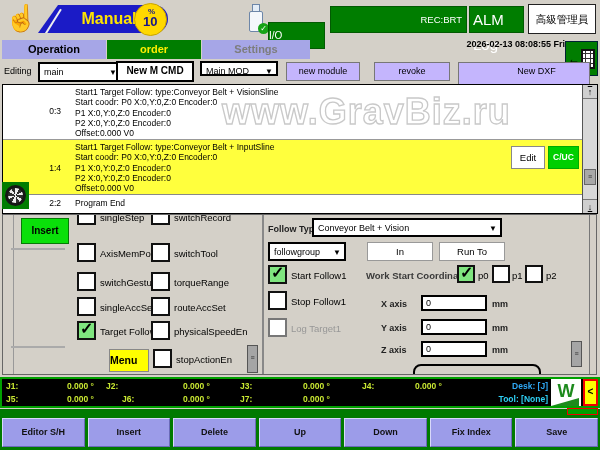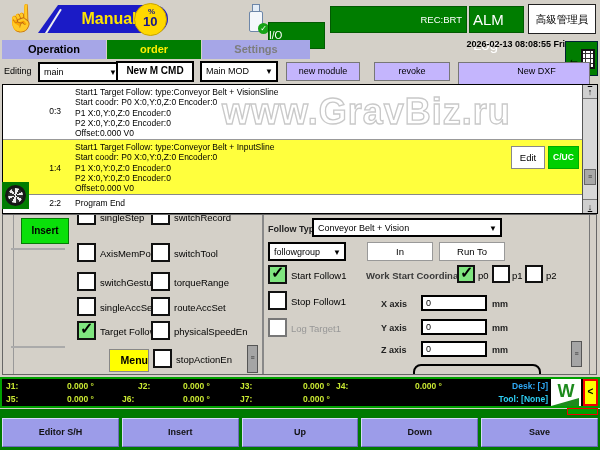--- a/index.html
+++ b/index.html
@@ -53,21 +53,21 @@
   #sb-bot { bottom:0; border-top:1px solid #777; text-decoration:underline; }
   #sb-thumb { position:absolute; left:1px; top:84px; width:12px; height:16px; background:#a8a8a8; border:1px solid #666; font-size:7px; text-align:center; line-height:14px; color:#333; }
   #wheel { background:#007d00; z-index:10; }
   #wheel .tire { width:21px; height:21px; margin:3px; border-radius:50%; border:3px solid #161616; background:repeating-conic-gradient(#ececec 0 28deg,#2e2e2e 28deg 60deg); }
 
   
   #lowerpanel { background:#d4d0c8; border:1px solid #666; overflow:hidden; }
   .vline { position:absolute; top:0; width:1px; height:160px; background:#999; }
   .hdiv { position:absolute; height:2px; background:#aaa; }
   #insert-btn { background:#0ae00a; border:1px solid #067a06; font-weight:bold; font-size:10px; text-align:center; line-height:24px; }
-  #menu-btn { background:#ffff00; border:1px solid #888; font-weight:bold; font-size:10.5px; text-align:right; line-height:21px; }
+  #menu-btn { background:#ffff00; border:1px solid #888; font-weight:bold; font-size:10.5px; text-align:left; line-height:21px; }
   .cb { position:absolute; width:19px; height:19px; border:2px solid #111; background:#fff; }
   .cb.sm { width:18px; height:18px; }
   .cb.checked { background:#7fe57f; }
   .cb .ck { position:absolute; left:1px; top:-4px; font-size:16px; font-weight:bold; }
   .cb.dis { border-color:#777; }
   .cbl { position:absolute; font-size:9.5px; white-space:nowrap; }
   .thumb { position:absolute; width:11px; background:#a5a5a5; border:1px solid #555; font-size:7px; color:#333; text-align:center; line-height:24px; }
   .fl { position:absolute; font-size:9px; font-weight:bold; color:#222; white-space:nowrap; }
   .fbtn { position:absolute; background:#fff; border:1px solid #999; font-size:9.5px; text-align:center; line-height:17px; }
   .inp { position:absolute; background:#fff; border:2px solid #000; font-size:9px; padding-left:3px; line-height:12px; }
@@ -117,21 +117,21 @@
   <span class="arr">←</span>
   <span id="keypad-grid"></span>
 </div>
 
 <div class="abs lbl" style="left:4px;top:66px;">Editing</div>
 <div class="abs sel" style="left:38px;top:62px;width:84px;height:20px;">
   <span class="tx">main</span>
   <span class="dd">▼</span>
 </div>
 <div class="abs" id="btn-newmcmd" style="left:116px;top:61px;width:78px;height:21px;">New M CMD</div>
-<div class="abs sel" style="left:200px;top:61px;width:78px;height:21px;text-decoration:underline;">
+<div class="abs sel" style="left:200px;top:61px;width:78px;height:15px;text-decoration:underline;">
   <span class="tx">Main MOD</span>
   <span class="dd">▼</span>
 </div>
 <div class="abs wbtn" style="left:286px;top:62px;width:74px;height:19px;">new module</div>
 <div class="abs wbtn" style="left:374px;top:62px;width:76px;height:19px;">revoke</div>
 <div class="abs wbtn" style="left:458px;top:62px;width:132px;height:35px;padding-left:25px;">New DXF</div>
 
 <div class="abs" id="proglist" style="left:2px;top:84px;width:596px;height:130px;">
   <div class="prow" style="top:0;height:54px;">
     <span class="pidx" style="top:21px;">0:3</span>
@@ -256,25 +256,25 @@
   <div class="fl" style="left:489px;top:130px;">mm</div>
 
   <div class="abs" id="partial-field" style="left:410px;top:149px;width:128px;height:16px;"></div>
   <div class="thumb" style="left:568px;top:126px;height:26px;">≡</div>
   <div class="vline" style="left:586px;background:#777;"></div>
 </div>
 
 <div class="abs" id="statusbar" style="left:0;top:377px;width:600px;height:31px;">
   <span class="jl" style="left:4px;top:2px;">J1:</span>
   <span class="jv" style="left:20px;top:2px;width:72px;">0.000 °</span>
-  <span class="jl" style="left:136px;top:2px;">J2:</span>
+  <span class="jl" style="left:104px;top:2px;">J2:</span>
   <span class="jv" style="left:136px;top:2px;width:72px;">0.000 °</span>
   <span class="jl" style="left:238px;top:2px;">J3:</span>
   <span class="jv" style="left:256px;top:2px;width:72px;">0.000 °</span>
-  <span class="jl" style="left:334px;top:2px;">J4:</span>
+  <span class="jl" style="left:360px;top:2px;">J4:</span>
   <span class="jv" style="left:366px;top:2px;width:74px;">0.000 °</span>
   <span class="jl" style="left:4px;top:15px;">J5:</span>
   <span class="jv" style="left:20px;top:15px;width:72px;">0.000 °</span>
   <span class="jl" style="left:120px;top:15px;">J6:</span>
   <span class="jv" style="left:136px;top:15px;width:72px;">0.000 °</span>
   <span class="jl" style="left:238px;top:15px;">J7:</span>
   <span class="jv" style="left:256px;top:15px;width:72px;">0.000 °</span>
   <span class="info" id="desk" style="left:436px;top:2px;">Desk: [J]</span>
   <span class="info" id="tool" style="left:436px;top:15px;">Tool: [None]</span>
   <div class="abs" id="wbox" style="left:549px;top:0;width:30px;height:27px;">
@@ -282,16 +282,18 @@
     <div class="wl">W</div>
   </div>
   <div class="abs" id="collapse" style="left:581px;top:0;width:15px;height:27px;">&lt;</div>
 </div>
 
 <div class="abs" id="greenstrip" style="left:0;top:409px;width:600px;height:6px;"></div>
 <div class="abs" id="redpiece" style="left:567px;top:408px;width:31px;height:7px;"></div>
 <div class="abs" id="toolbar" style="left:0;top:415px;width:600px;height:35px;">
   <div class="tbtn">Editor S/H</div>
   <div class="tbtn">Insert</div>
+  <div class="tbtn">Delete</div>
   <div class="tbtn">Up</div>
   <div class="tbtn">Down</div>
+  <div class="tbtn">Fix Index</div>
   <div class="tbtn">Save</div>
 </div>
 
 </body></html>

